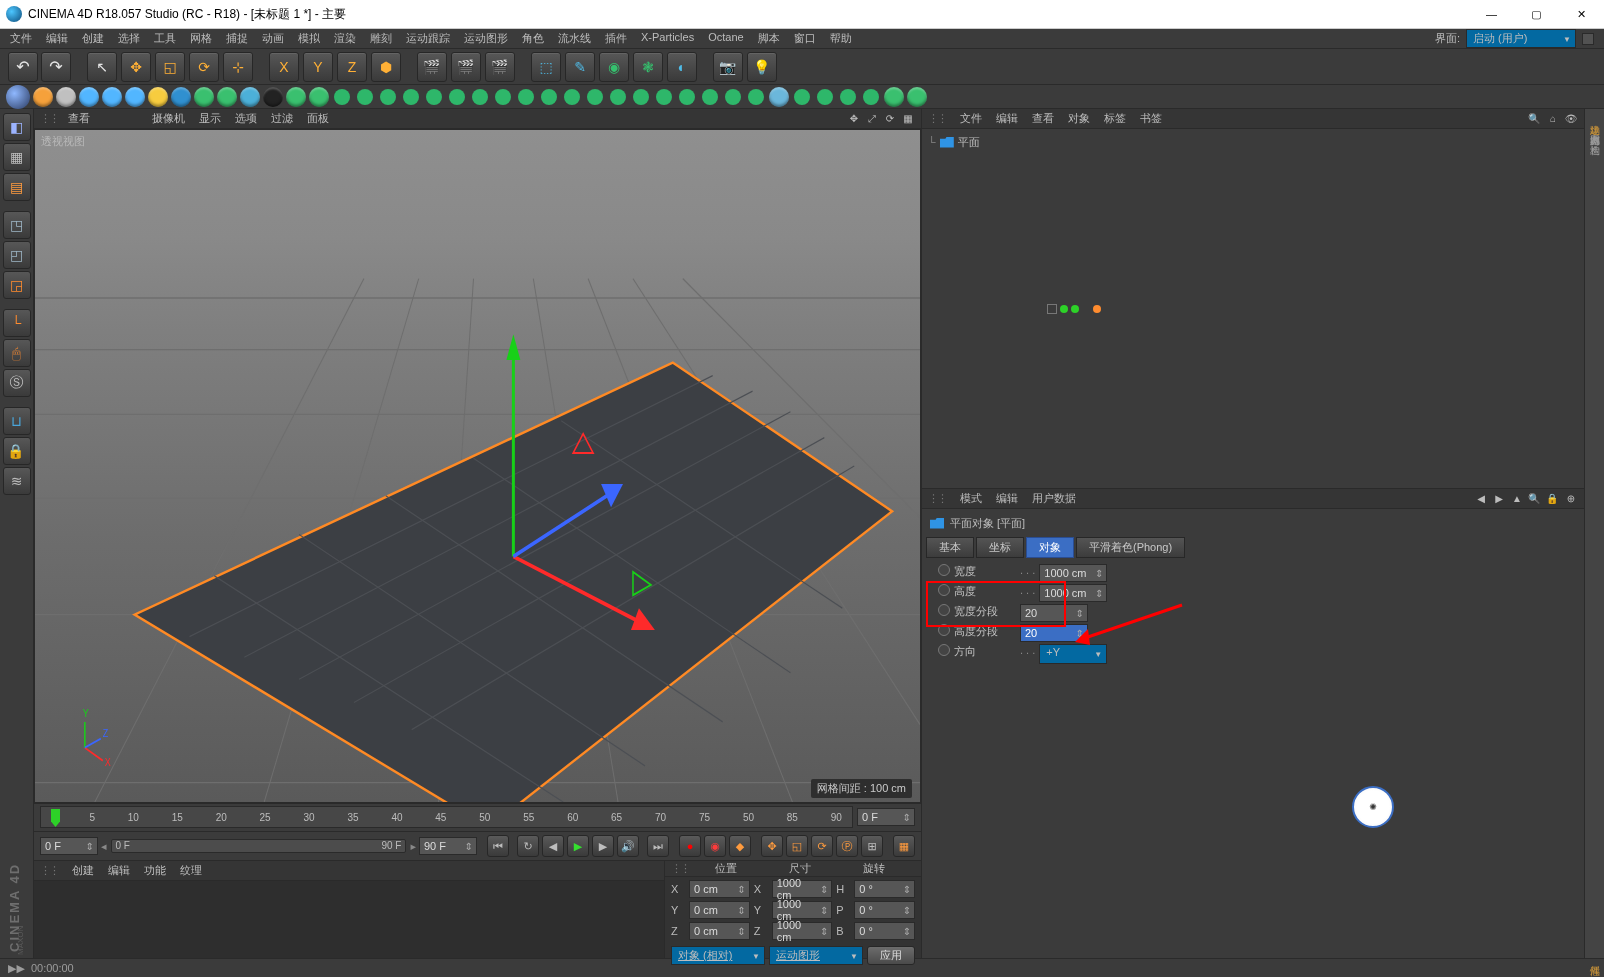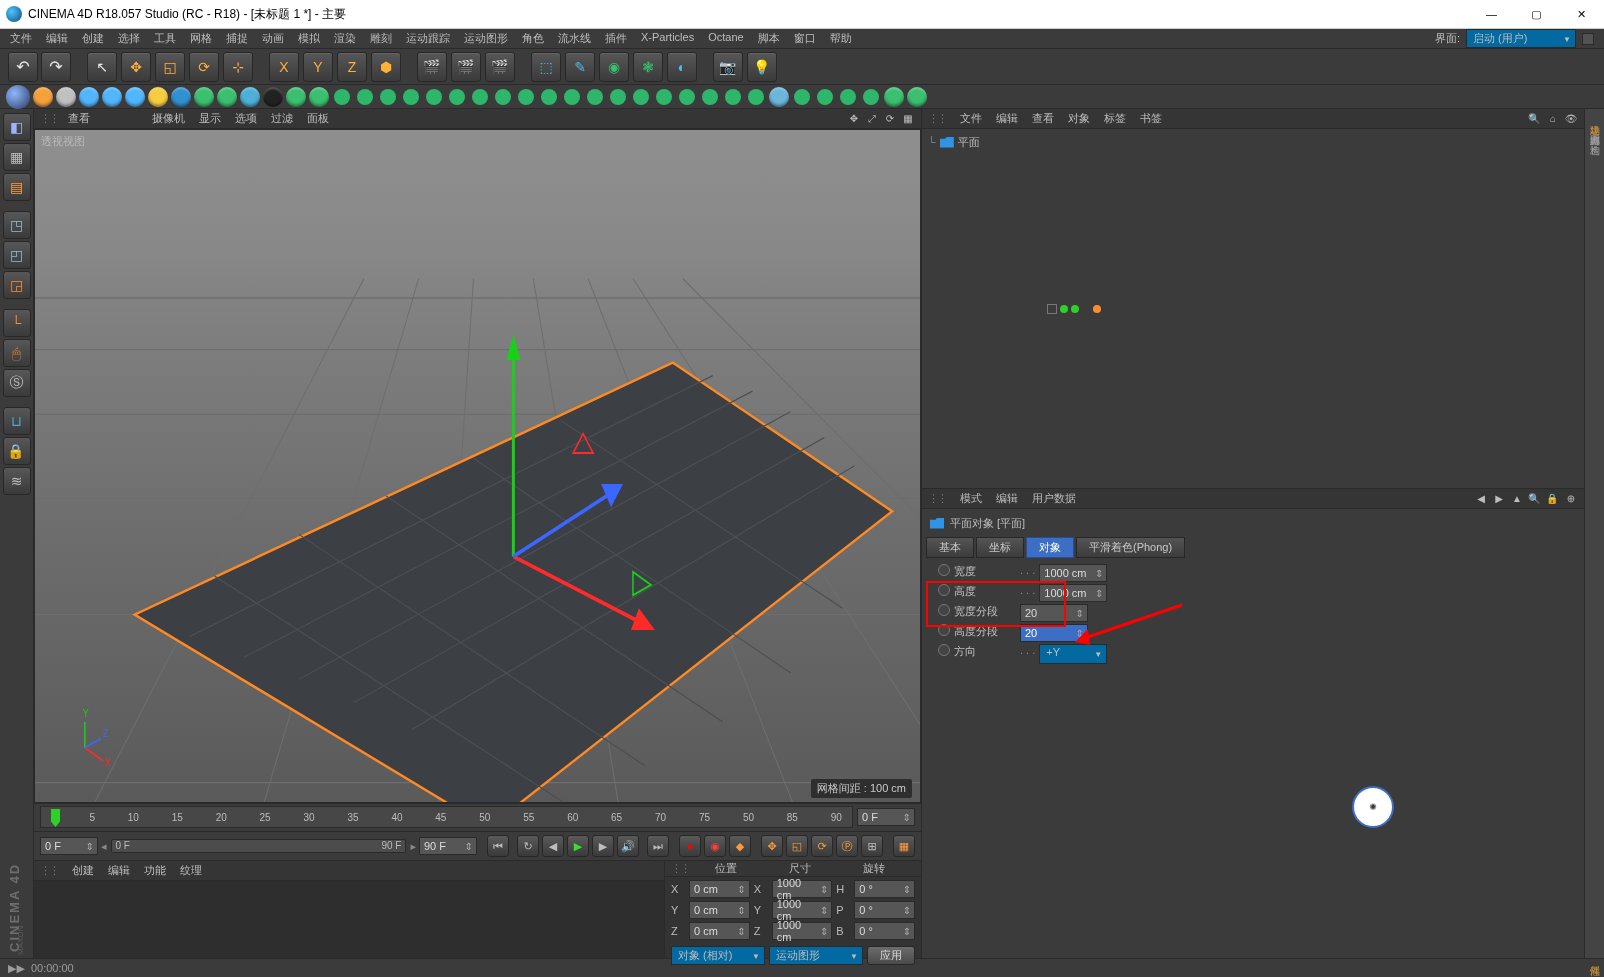--- a/index.html
+++ b/index.html
@@ -155,21 +155,21 @@
 .panel-tab-row .grip { letter-spacing: -2px; color: #777; cursor: grab; }
 .materials-body { flex: 1; background: #2e2e2e; }
 
 
 .coord-panel { width: 256px; background: #333; display: flex; flex-direction: column; }
 .coord-body { flex: 1; padding: 3px 6px; display: flex; flex-direction: column; gap: 3px; }
 .coord-row { display: flex; align-items: center; gap: 4px; }
 .coord-row .lbl { width: 14px; color: #bbb; }
 .coord-row .field { flex: 1; width: auto; }
 .coord-drop { display: flex; gap: 4px; margin-top: 3px; }
-.coord-drop .dropdown-dark { flex: 1; display: flex; align-items: center; }
+.coord-drop .dropdown-dark { flex: 1; display: flex; align-items: center; text-decoration: underline; }
 .apply-btn { background: linear-gradient(#6c6c6c,#4a4a4a); border: 1px solid #272727; border-radius: 3px; padding: 1px 12px; color: #ddd; cursor: pointer; }
 
 
 .right-col { flex: 1; display: flex; flex-direction: row; }
 .right-inner { flex: 1; display: flex; flex-direction: column; background: #3b3b3b; }
 .obj-manager { flex: 0 0 380px; display: flex; flex-direction: column; border-bottom: 1px solid #2a2a2a; }
 .obj-header { height: 20px; background: #353535; display: flex; align-items: center; justify-content: space-between; padding: 0 6px; border-bottom: 1px solid #2a2a2a; }
 .obj-header .left { display: flex; gap: 14px; align-items: center; }
 .obj-header .right { display: flex; gap: 4px; }
 .obj-body { flex: 1; background: #3b3b3b; padding: 4px 6px; display: flex; }

